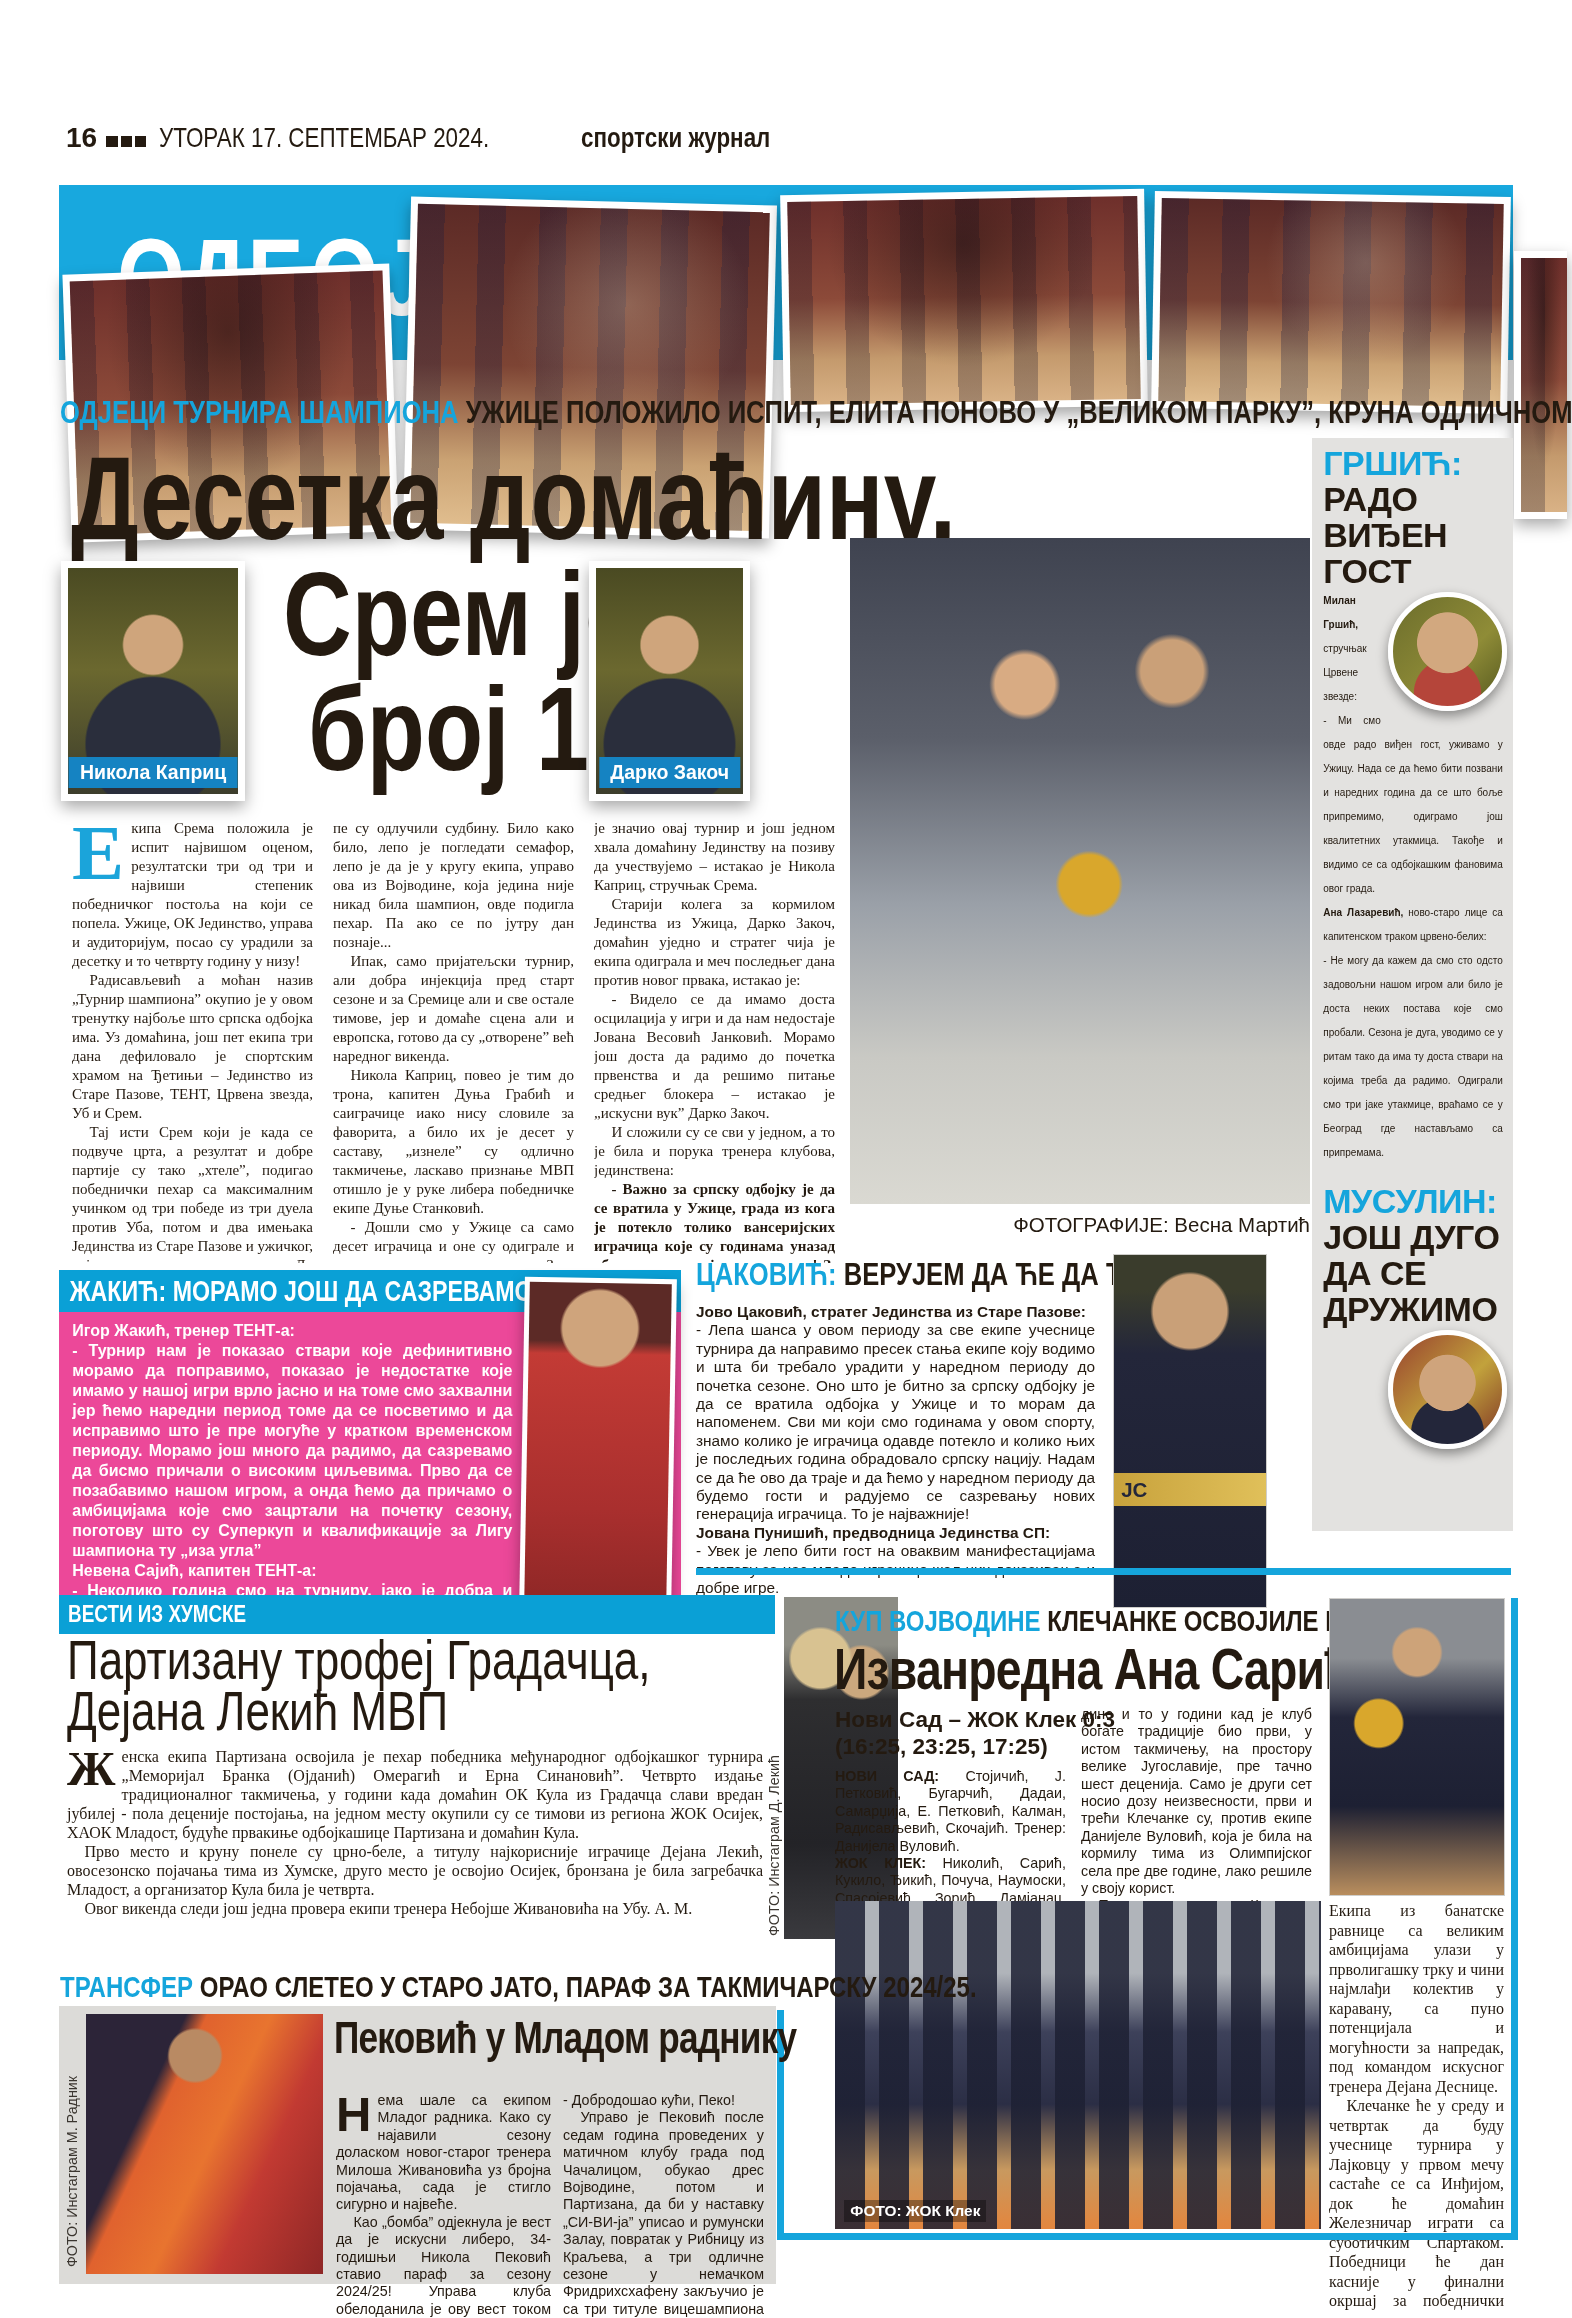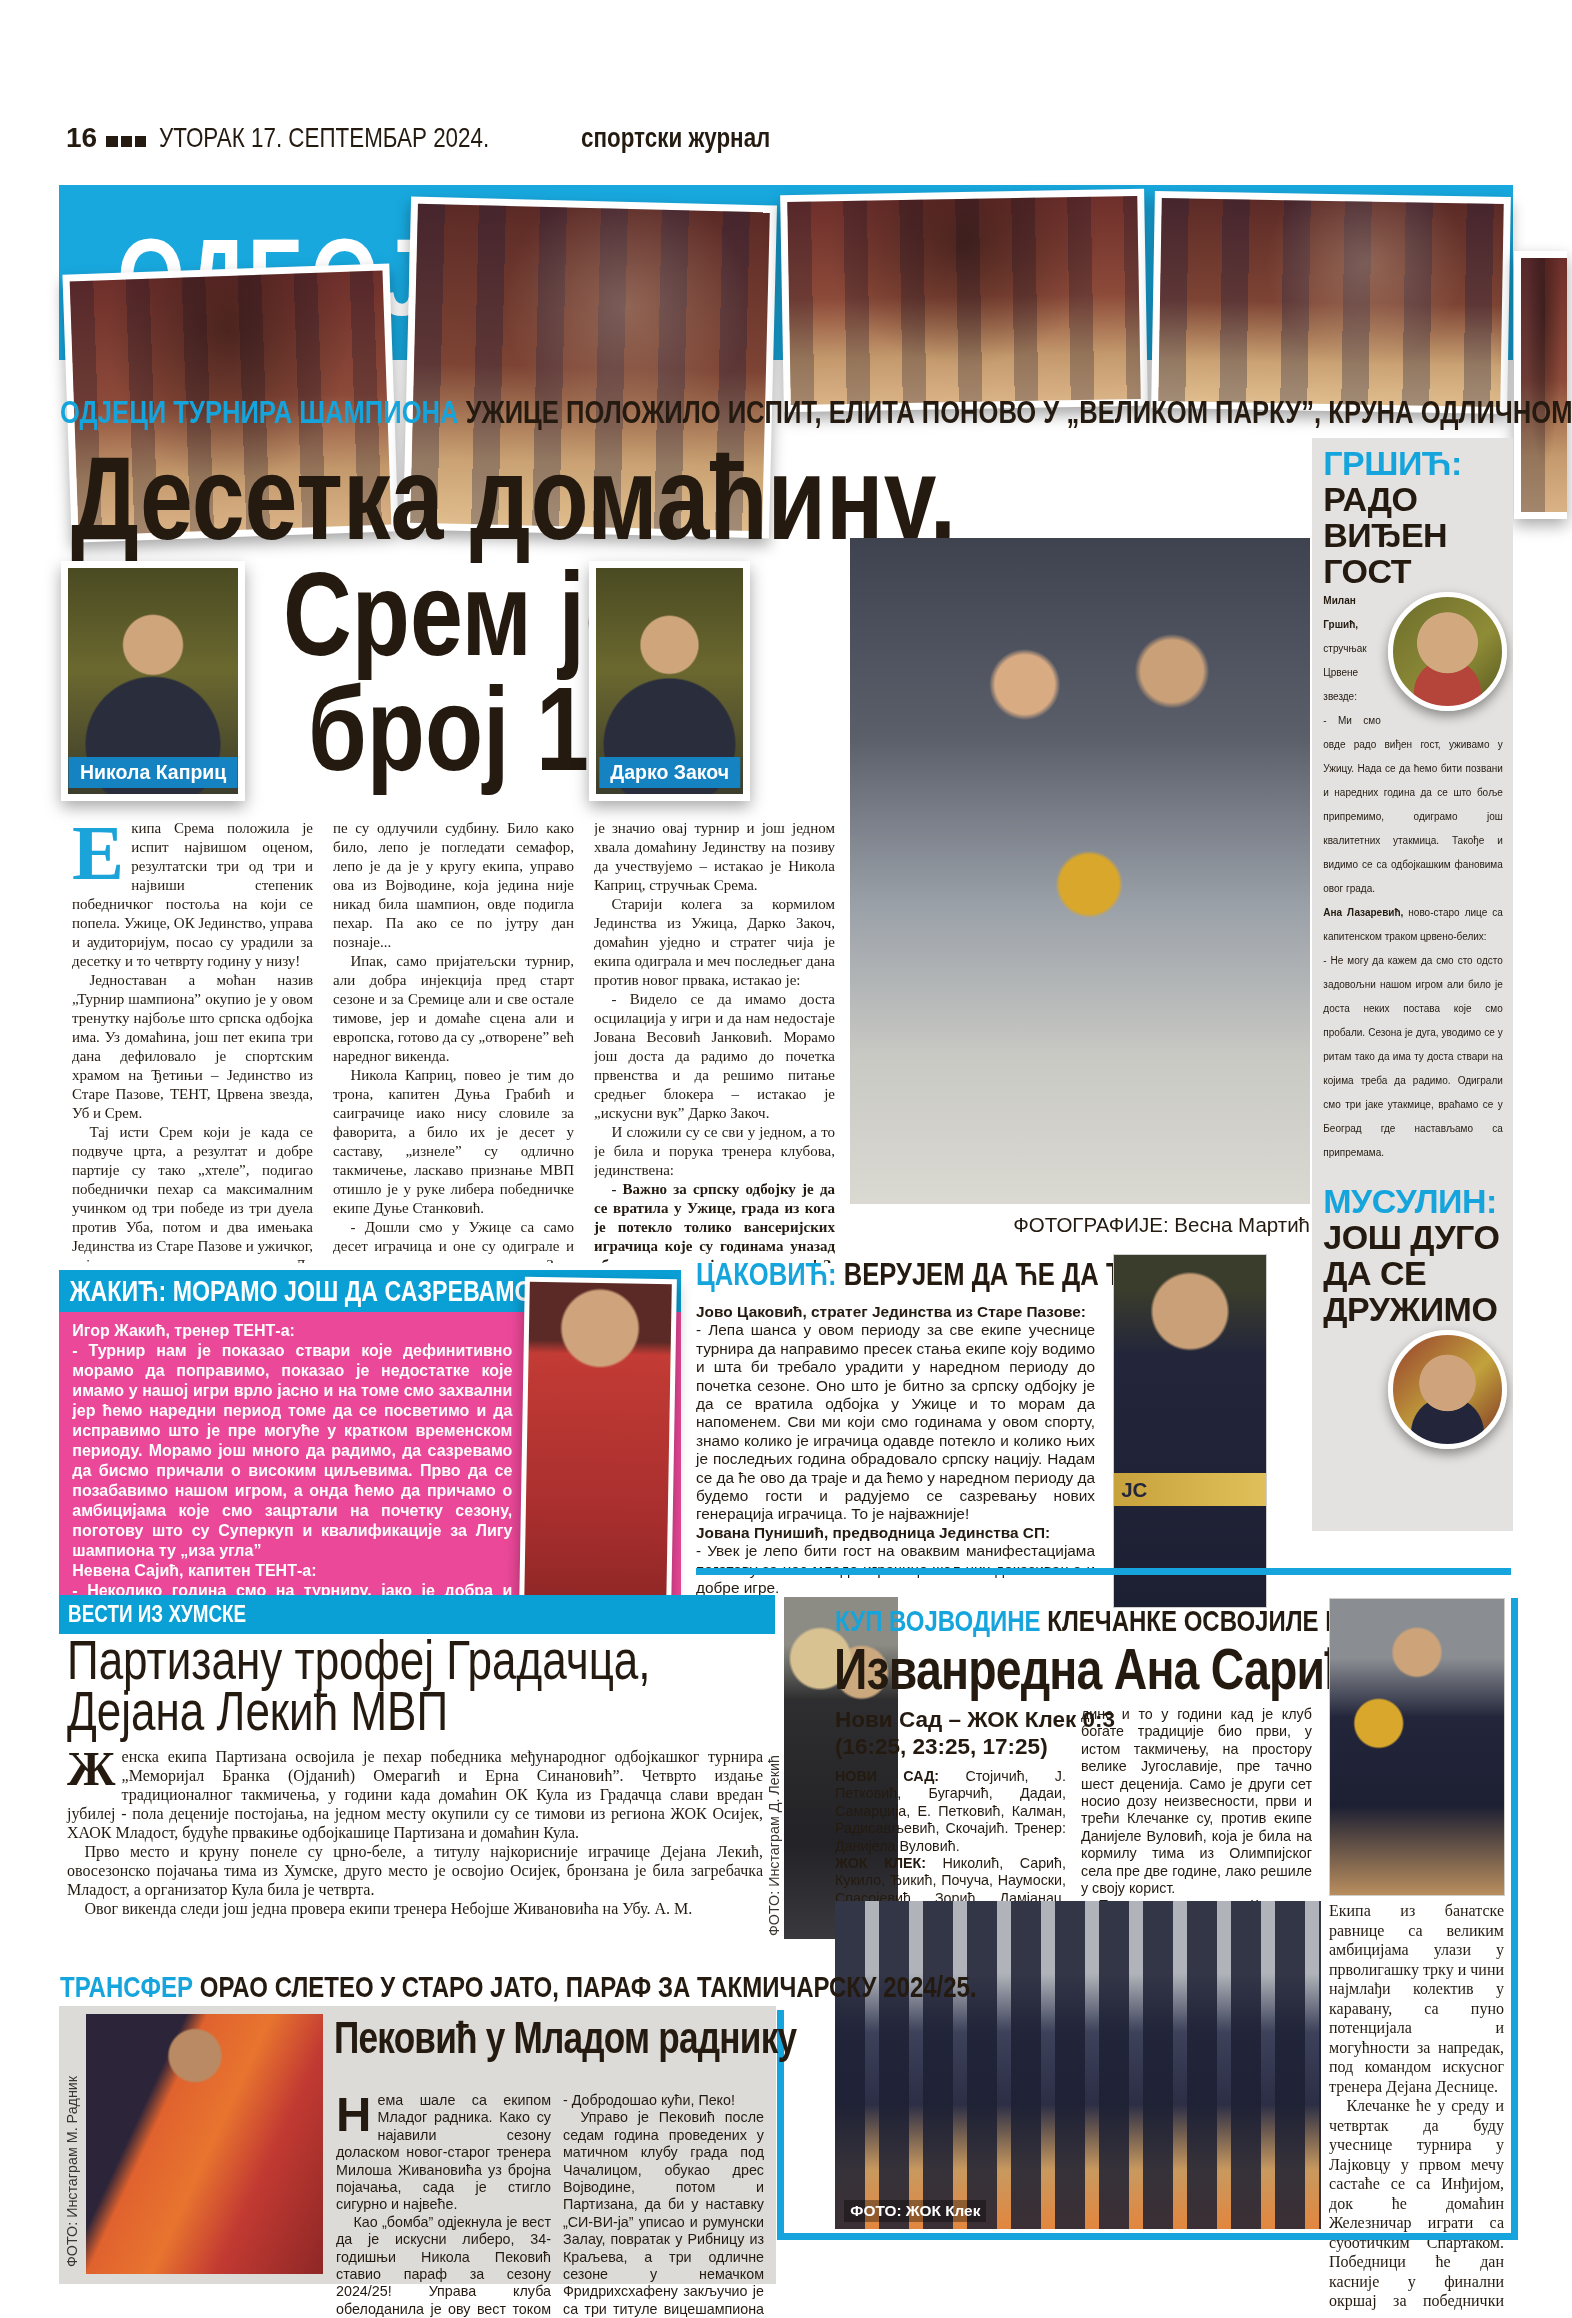--- a/index.html
+++ b/index.html
@@ -166,21 +166,21 @@
   <div class="abs polaroid" style="left:589px;top:561px;width:147px;height:226px;">
     <span class="ph portrait"></span>
     <span class="plabel">Дарко Закоч</span>
   </div>
 
   <div class="abs" id="bigph" style="left:850px;top:538px;width:460px;height:666px;"></div>
   <div class="abs credit" style="left:850px;top:1213px;width:460px;text-align:right;">ФОТОГРАФИЈЕ: Весна Мартић</div>
 
   <div class="abs serif bodytxt just" style="left:72px;top:819px;width:241px;height:444px;overflow:hidden;">
     <p><span class="dcap">Е</span><span>кипа Срема положила је испит највишом оценом, резултатски три од три и највиши степеник победничког постоља на који се попела. Ужице, ОК Јединство, управа и аудиторијум, посао су урадили за десетку и то четврту годину у низу!</span></p>
-    <p class="ind">Једноставан а моћан назив „Турнир шампиона” окупио је у овом тренутку најбоље што српска одбојка има. Уз домаћина, још пет екипа три дана дефиловало је спортским храмом на Ђетињи – Јединство из Старе Пазове, ТЕНТ, Црвена звезда, Уб и Срем.</p>
+    <p class="ind">Радисављевић а моћан назив „Турнир шампиона” окупио је у овом тренутку најбоље што српска одбојка има. Уз домаћина, још пет екипа три дана дефиловало је спортским храмом на Ђетињи – Јединство из Старе Пазове, ТЕНТ, Црвена звезда, Уб и Срем.</p>
     <p class="ind">Тај исти Срем који је када се подвуче црта, а резултат и добре партије су тако „хтеле”, подигао победнички пехар са максималним учинком од три победе из три дуела против Уба, потом и два имењака Јединства из Старе Пазове и ужичког, којима су препустиле сет. До последњег дана, Црвена звезда и ТЕНТ су били за петама, али порази обе еки-</p>
   </div>
   <div class="abs serif bodytxt just" style="left:333px;top:819px;width:241px;height:444px;overflow:hidden;">
     <p>пе су одлучили судбину. Било како било, лепо је погледати семафор, лепо је да је у кругу екипа, управо ова из Војводине, која једина није никад била шампион, овде подигла пехар. Па ако се по јутру дан познаје...</p>
     <p class="ind">Ипак, само пријатељски турнир, али добра инјекција пред старт сезоне и за Сремице али и све остале тимове, јер и домаће сцена али и европска, готово да су „отворене” већ наредног викенда.</p>
     <p class="ind">Никола Каприц, повео је тим до трона, капитен Дуња Грабић и саиграчице иако нису словиле за фаворита, а било их је десет у саставу, „изнеле” су одлично такмичење, ласкаво признање МВП отишло је у руке либера победничке екипе Дуње Станковић.</p>
     <p class="ind">- Дошли смо у Ужице са само десет играчица и оне су одиграле и сносиле терет целог турнира. Зато сам и више него задовољан на који начин су одиграле, како су се представиле. Много нам</p>
   </div>
   <div class="abs serif bodytxt just" style="left:594px;top:819px;width:241px;height:444px;overflow:hidden;">
     <p>је значио овај турнир и још једном хвала домаћину Јединству на позиву да учествујемо – истакао је Никола Каприц, стручњак Срема.</p>

